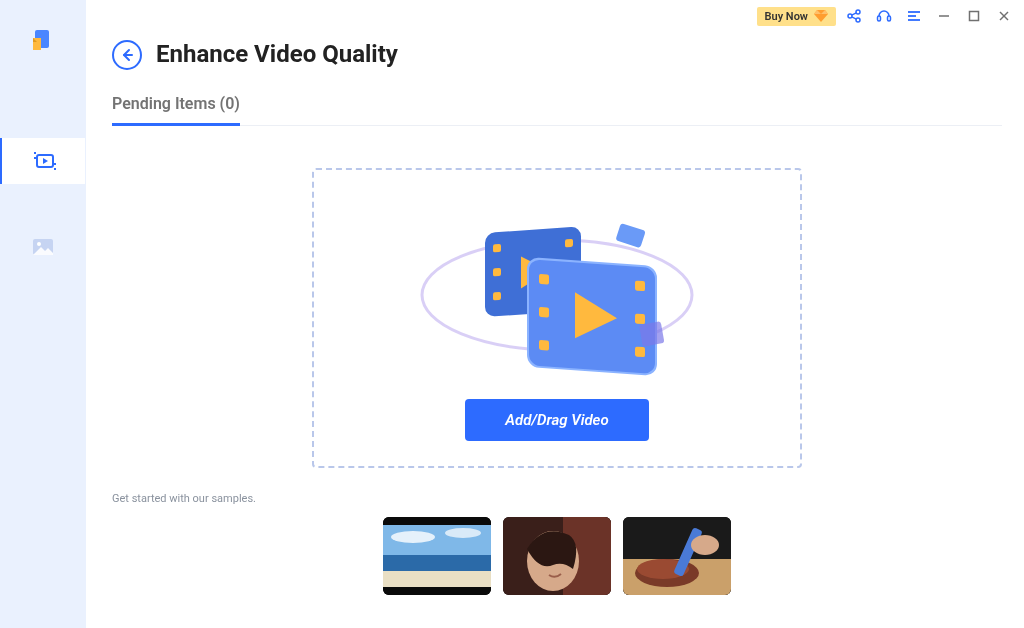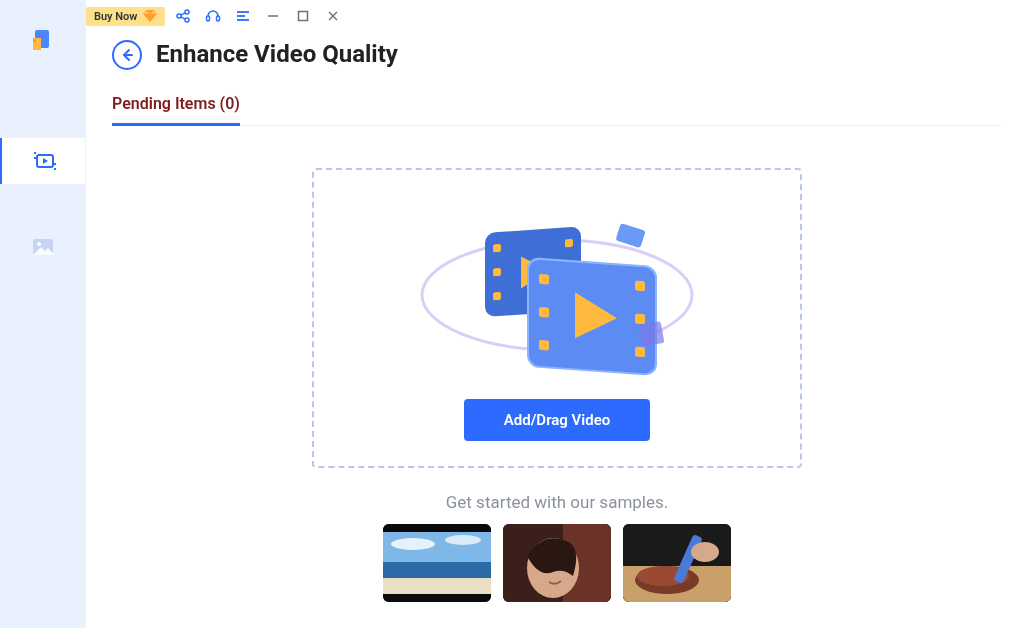--- a/index.html
+++ b/index.html
@@ -2,37 +2,37 @@
 <html><head>
 <meta charset="utf-8">
 <style>
   * { margin: 0; padding: 0; box-sizing: border-box; font-family: -apple-system, BlinkMacSystemFont, "Segoe UI", Roboto, sans-serif; }
   body { width: 1024px; height: 628px; background: #f4f8ff; display: flex; overflow: hidden; }
   .sidebar { width: 86px; background: #eaf1fe; display: flex; flex-direction: column; align-items: center; padding-top: 28px; gap: 40px; }
   .sidebar-logo { width: 24px; height: 24px; position: relative; }
   .sidebar-item { width: 86px; height: 46px; display: flex; align-items: center; justify-content: center; cursor: pointer; }
   .sidebar-item.active { background: #fff; border-left: 3px solid #2d6bff; margin-left: -3px; padding-left: 3px; }
   .main { flex: 1; background: #fff; display: flex; flex-direction: column; position: relative; }
-  .titlebar { height: 26px; display: flex; align-items: center; padding: 6px 8px 0 0; gap: 6px; }
+  .titlebar { height: 26px; display: flex; justify-content: flex-end; align-items: center; padding: 6px 8px 0 0; gap: 6px; }
   .buy-now { background: #ffe08a; color: #333; font-size: 11px; font-weight: 600; padding: 3px 8px; display: flex; align-items: center; gap: 6px; border-radius: 2px; cursor: pointer; }
   .buy-now .diamond { color: #ff9d2f; font-size: 12px; }
   .tb-icon { width: 24px; height: 24px; display: flex; align-items: center; justify-content: center; color: #2d6bff; cursor: pointer; }
   .tb-icon.gray { color: #707070; }
   .content { padding: 14px 22px 0 26px; flex: 1; display: flex; flex-direction: column; }
   .header-row { display: flex; align-items: flex-start; gap: 14px; }
   .back-btn { width: 30px; height: 30px; border: 2px solid #2d6bff; border-radius: 50%; display: flex; align-items: center; justify-content: center; color: #2d6bff; cursor: pointer; }
   .page-title { font-size: 24px; font-weight: 700; color: #222; }
   .tabs { display: flex; gap: 28px; margin-top: 24px; border-bottom: 1px solid #eceff5; }
   .tab { font-size: 16px; color: #444; padding-bottom: 12px; cursor: pointer; position: relative; }
-  .tab.active { color: #7f1d1d; font-weight: 600; }
+  .tab.active { color: #737373; font-weight: 600; }
   .tab.active::after { content: ""; position: absolute; left: 0; right: 0; bottom: -1px; height: 3px; background: #2d6bff; }
   .dropzone { margin: 42px auto 0; width: 490px; height: 300px; border: 2px dashed #b9c7ea; border-radius: 4px; display: flex; flex-direction: column; align-items: center; justify-content: center; }
   .drop-illustration { width: 300px; height: 190px; position: relative; }
-  .add-btn { margin-top: 14px; background: #2d6bff; color: #fff; font-size: 15px; font-weight: 600; padding: 12px 40px; border-radius: 4px; cursor: pointer; border: none; }
-  .samples-label { margin-top: 24px; text-align: center; font-size: 17px; color: #8a929e; }
+  .add-btn { margin-top: 14px; background: #2d6bff; color: #fff; font-size: 15px; font-weight: 600; padding: 12px 40px; border-radius: 4px; cursor: pointer; border: none; font-style: italic; }
+  .samples-label { margin-top: 24px; font-size: 11px; color: #8a929e; }
   .samples-row { margin-top: 12px; display: flex; gap: 12px; justify-content: center; }
   .sample { width: 108px; height: 78px; border-radius: 6px; background: #000; cursor: pointer; overflow: hidden; }
   svg { display: block; }
 </style>
 </head>
 <body>
 
 <div class="sidebar">
   <div class="sidebar-logo">
     <svg width="24" height="24" viewBox="0 0 24 24">

